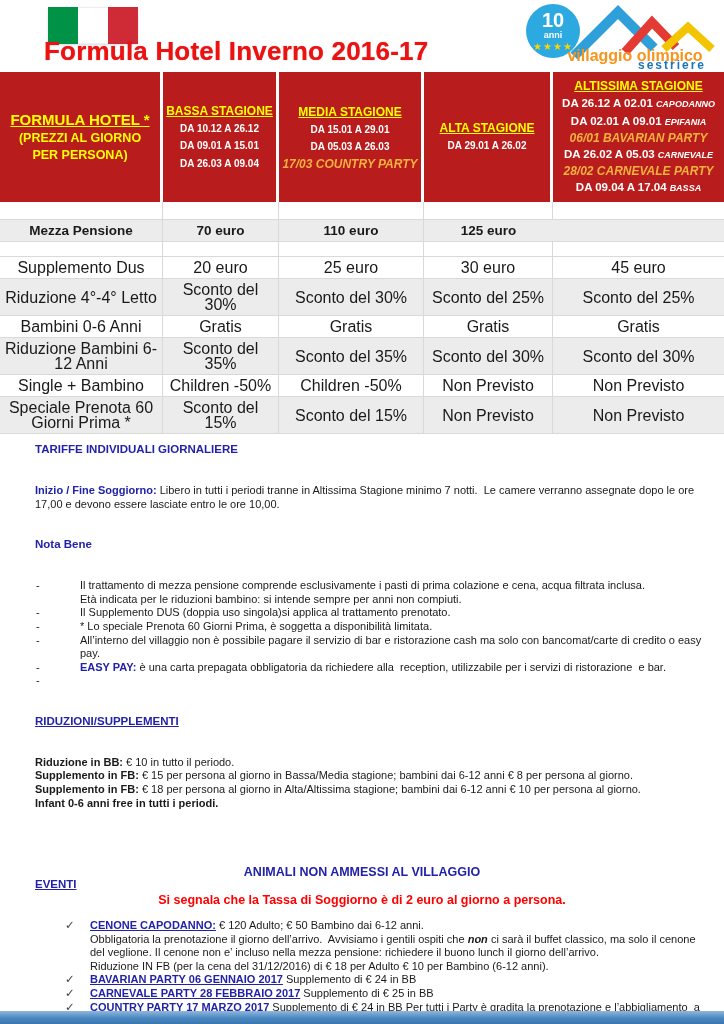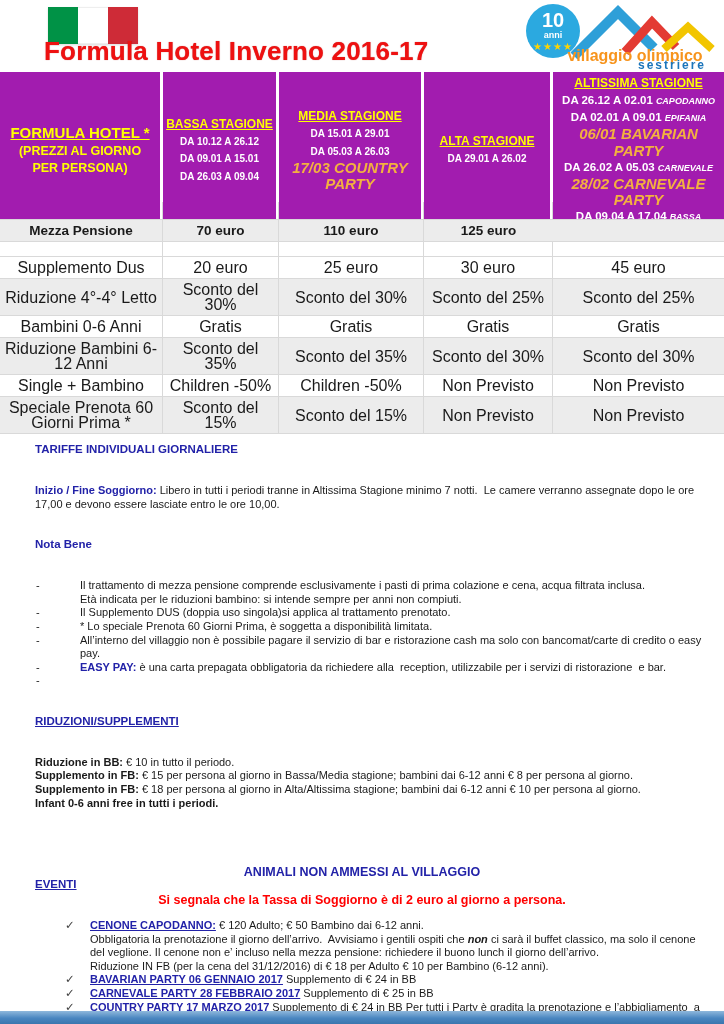--- a/index.html
+++ b/index.html
@@ -12,28 +12,28 @@
   .flag .g {flex:1; background:#009246;}
   .flag .w {flex:1; background:#ffffff; border-top:1px solid #eee; border-bottom:1px solid #eee;}
   .flag .r {flex:1; background:#CE2B37;}
   .doc-title {position:absolute; left:44px; top:36px; margin:0; font-size:26px; font-weight:bold;
               color:#EE1111; letter-spacing:0.2px; text-shadow:0 0 1px rgba(160,0,0,.6);}
   .logo {position:absolute; right:2px; top:2px; width:200px; height:68px;}
 
   
   .season {position:absolute; left:0; top:72px; width:724px; height:130px; display:grid;
            grid-template-columns:163px 116px 145px 129px 171px;}
-  .season-cell {background:#a21caf; border-right:3px solid #ffffff; box-sizing:border-box;
+  .season-cell {background:#b91c1c; border-right:3px solid #ffffff; box-sizing:border-box;
                 display:flex; flex-direction:column; justify-content:center; align-items:center;
                 text-align:center; padding:2px 1px;}
   .season-cell:last-child {border-right:none;}
   .season-title {color:#FFFF00; font-weight:bold; text-decoration:underline; font-size:12px; line-height:18px;}
   .season-date {font-size:10px; font-weight:bold; line-height:17.5px; color:#ffffff;}
   .season-note {font-size:9px; font-style:italic; font-weight:bold; color:#ffffff; margin-left:3px;}
-  .season-event {font-size:15px; font-style:italic; font-weight:bold; color:#F3B13F; line-height:16px;}
+  .season-event {font-size:12px; font-style:italic; font-weight:bold; color:#F3B13F; line-height:16px;}
   .season-cell.tall .season-date {line-height:16.2px; font-size:11.5px;}
   .season-cell.tall .season-event {line-height:16.2px;}
   .season-c1 .t1 {color:#FFFF00; font-weight:bold; text-decoration:underline; font-size:15px; line-height:20px;}
   .season-c1 .t2 {color:#FFFF00; font-weight:bold; font-size:12.5px; line-height:17px;}
 
   
   .ptable {position:absolute; left:0; top:202px; width:724px;}
   .p-row {display:grid; grid-template-columns:163px 116px 145px 129px 171px; border-bottom:1px solid #D9D9D9;}
   .p-row > div {border-right:1px solid #D9D9D9; display:flex; align-items:center; justify-content:center;
                 text-align:center; font-size:16px; color:#1a1a1a; padding:3px 4px; box-sizing:border-box; line-height:15px;}

